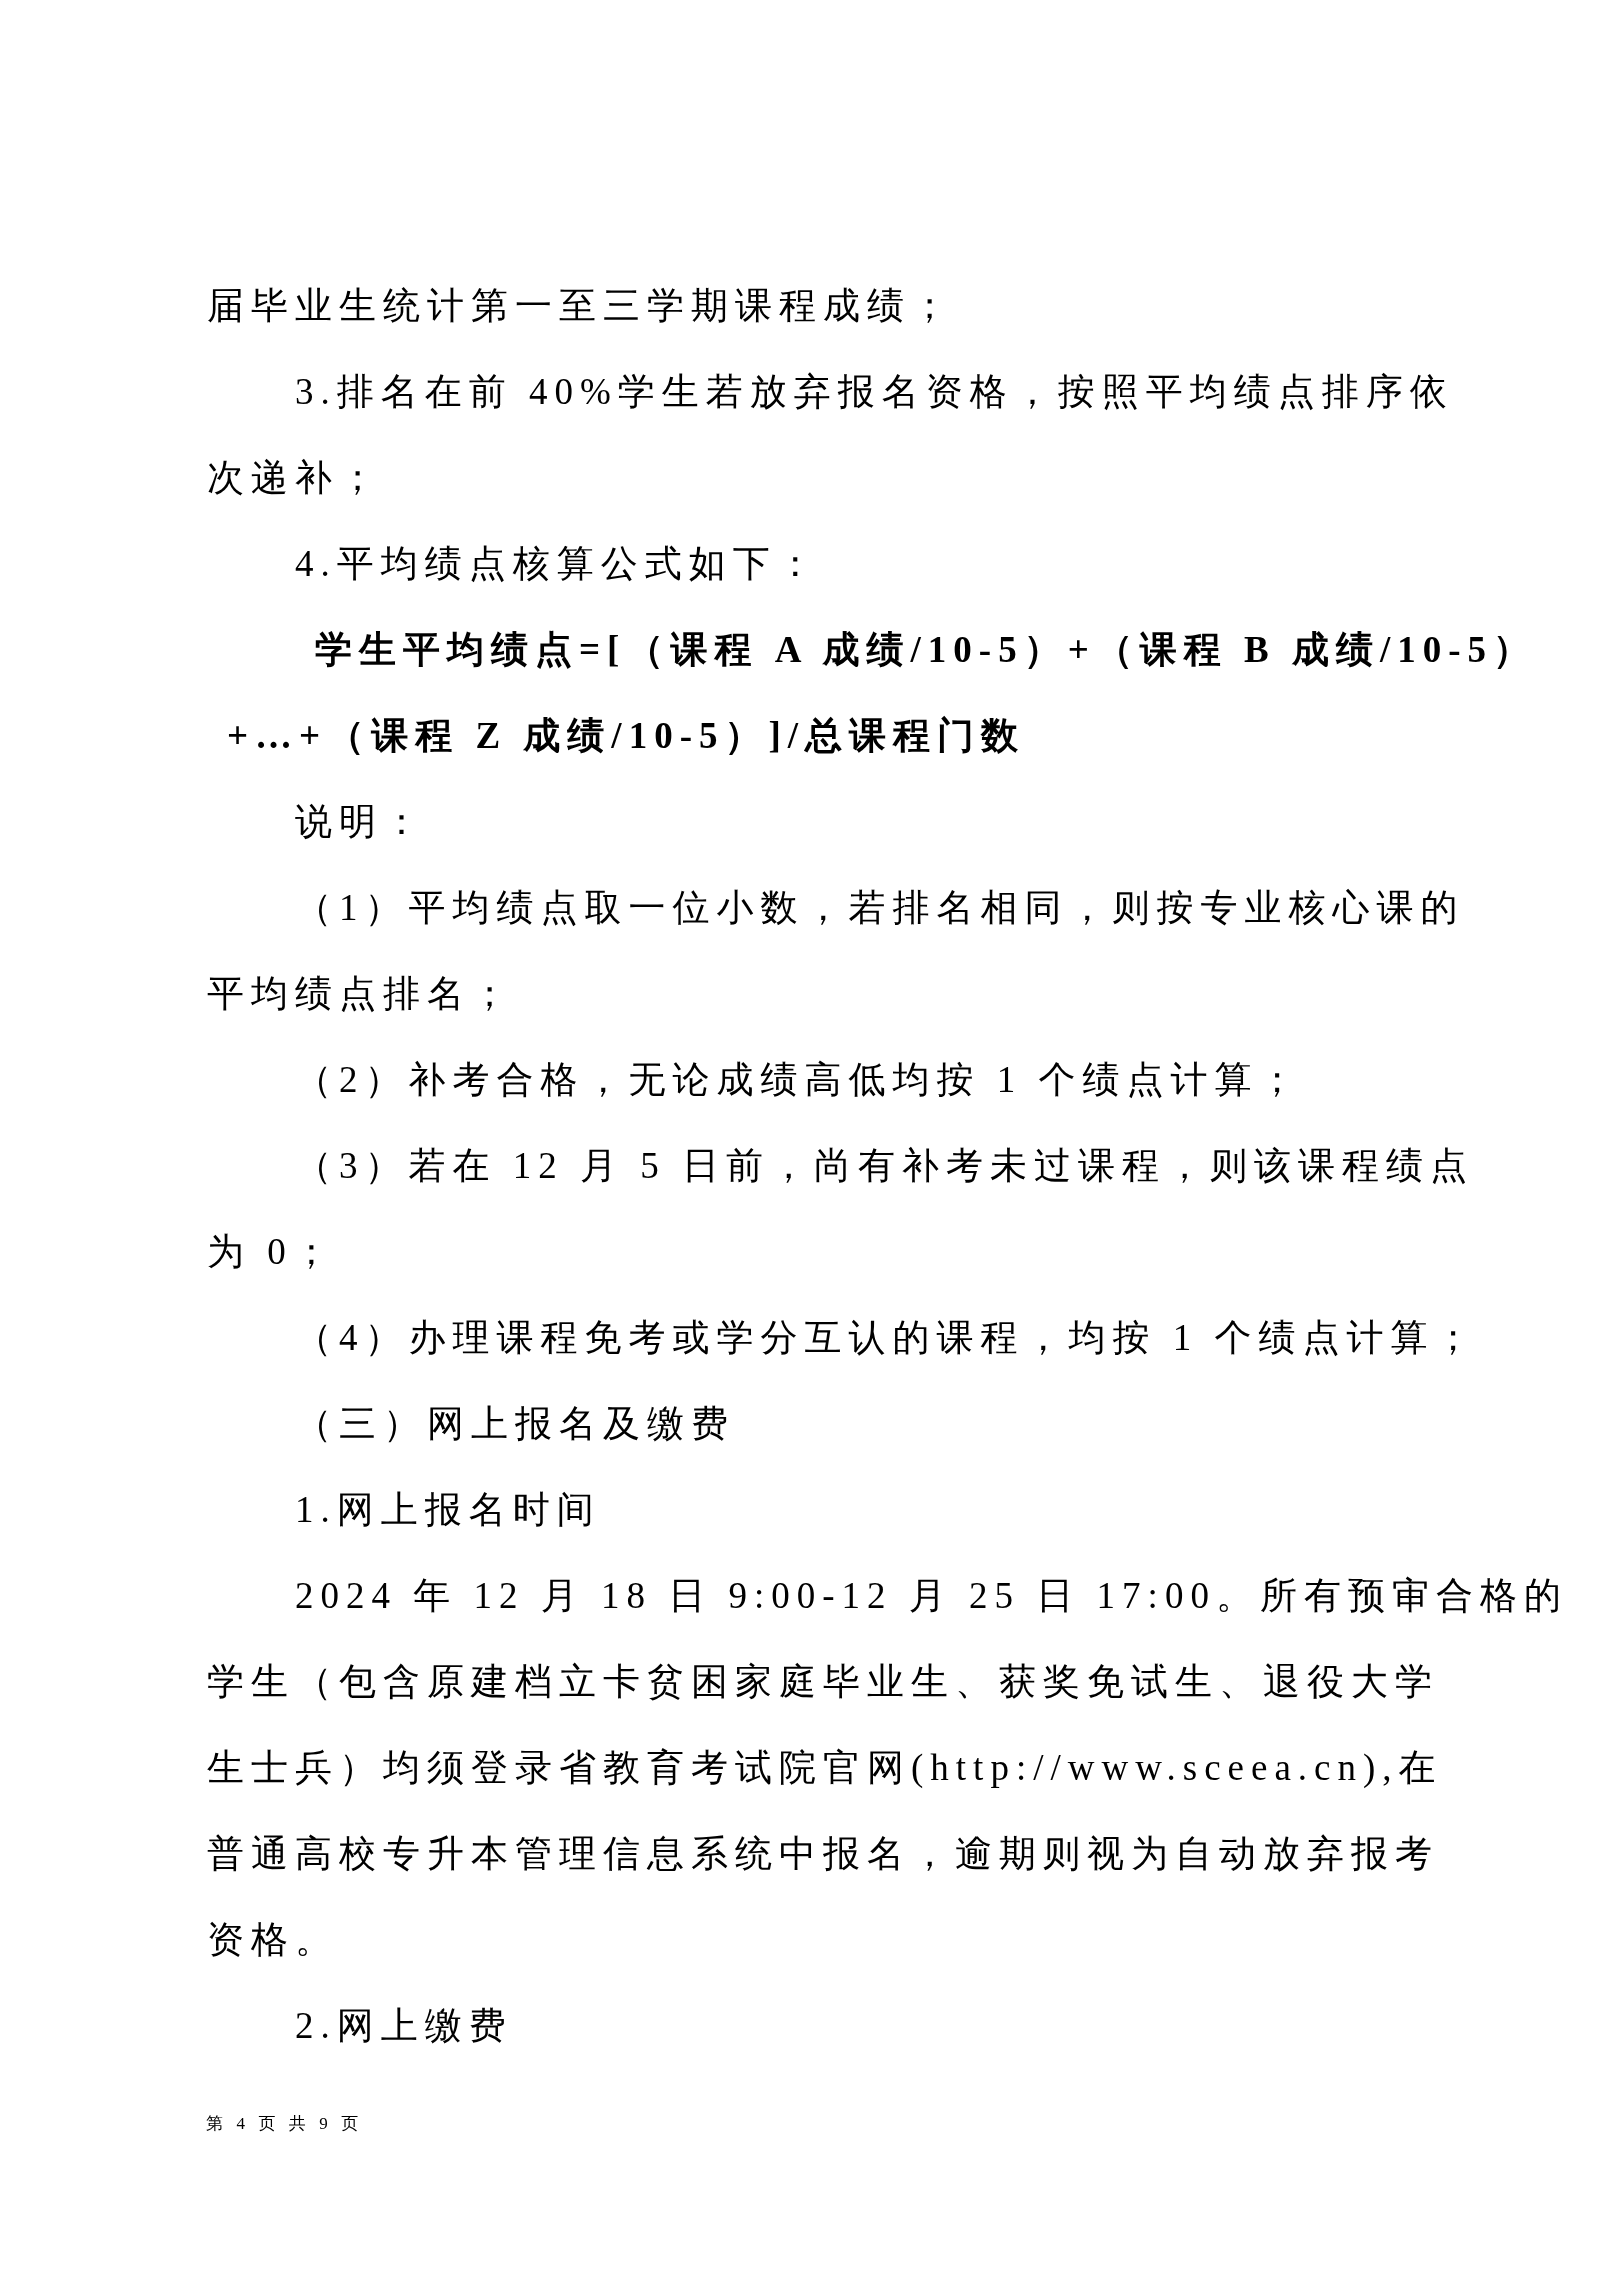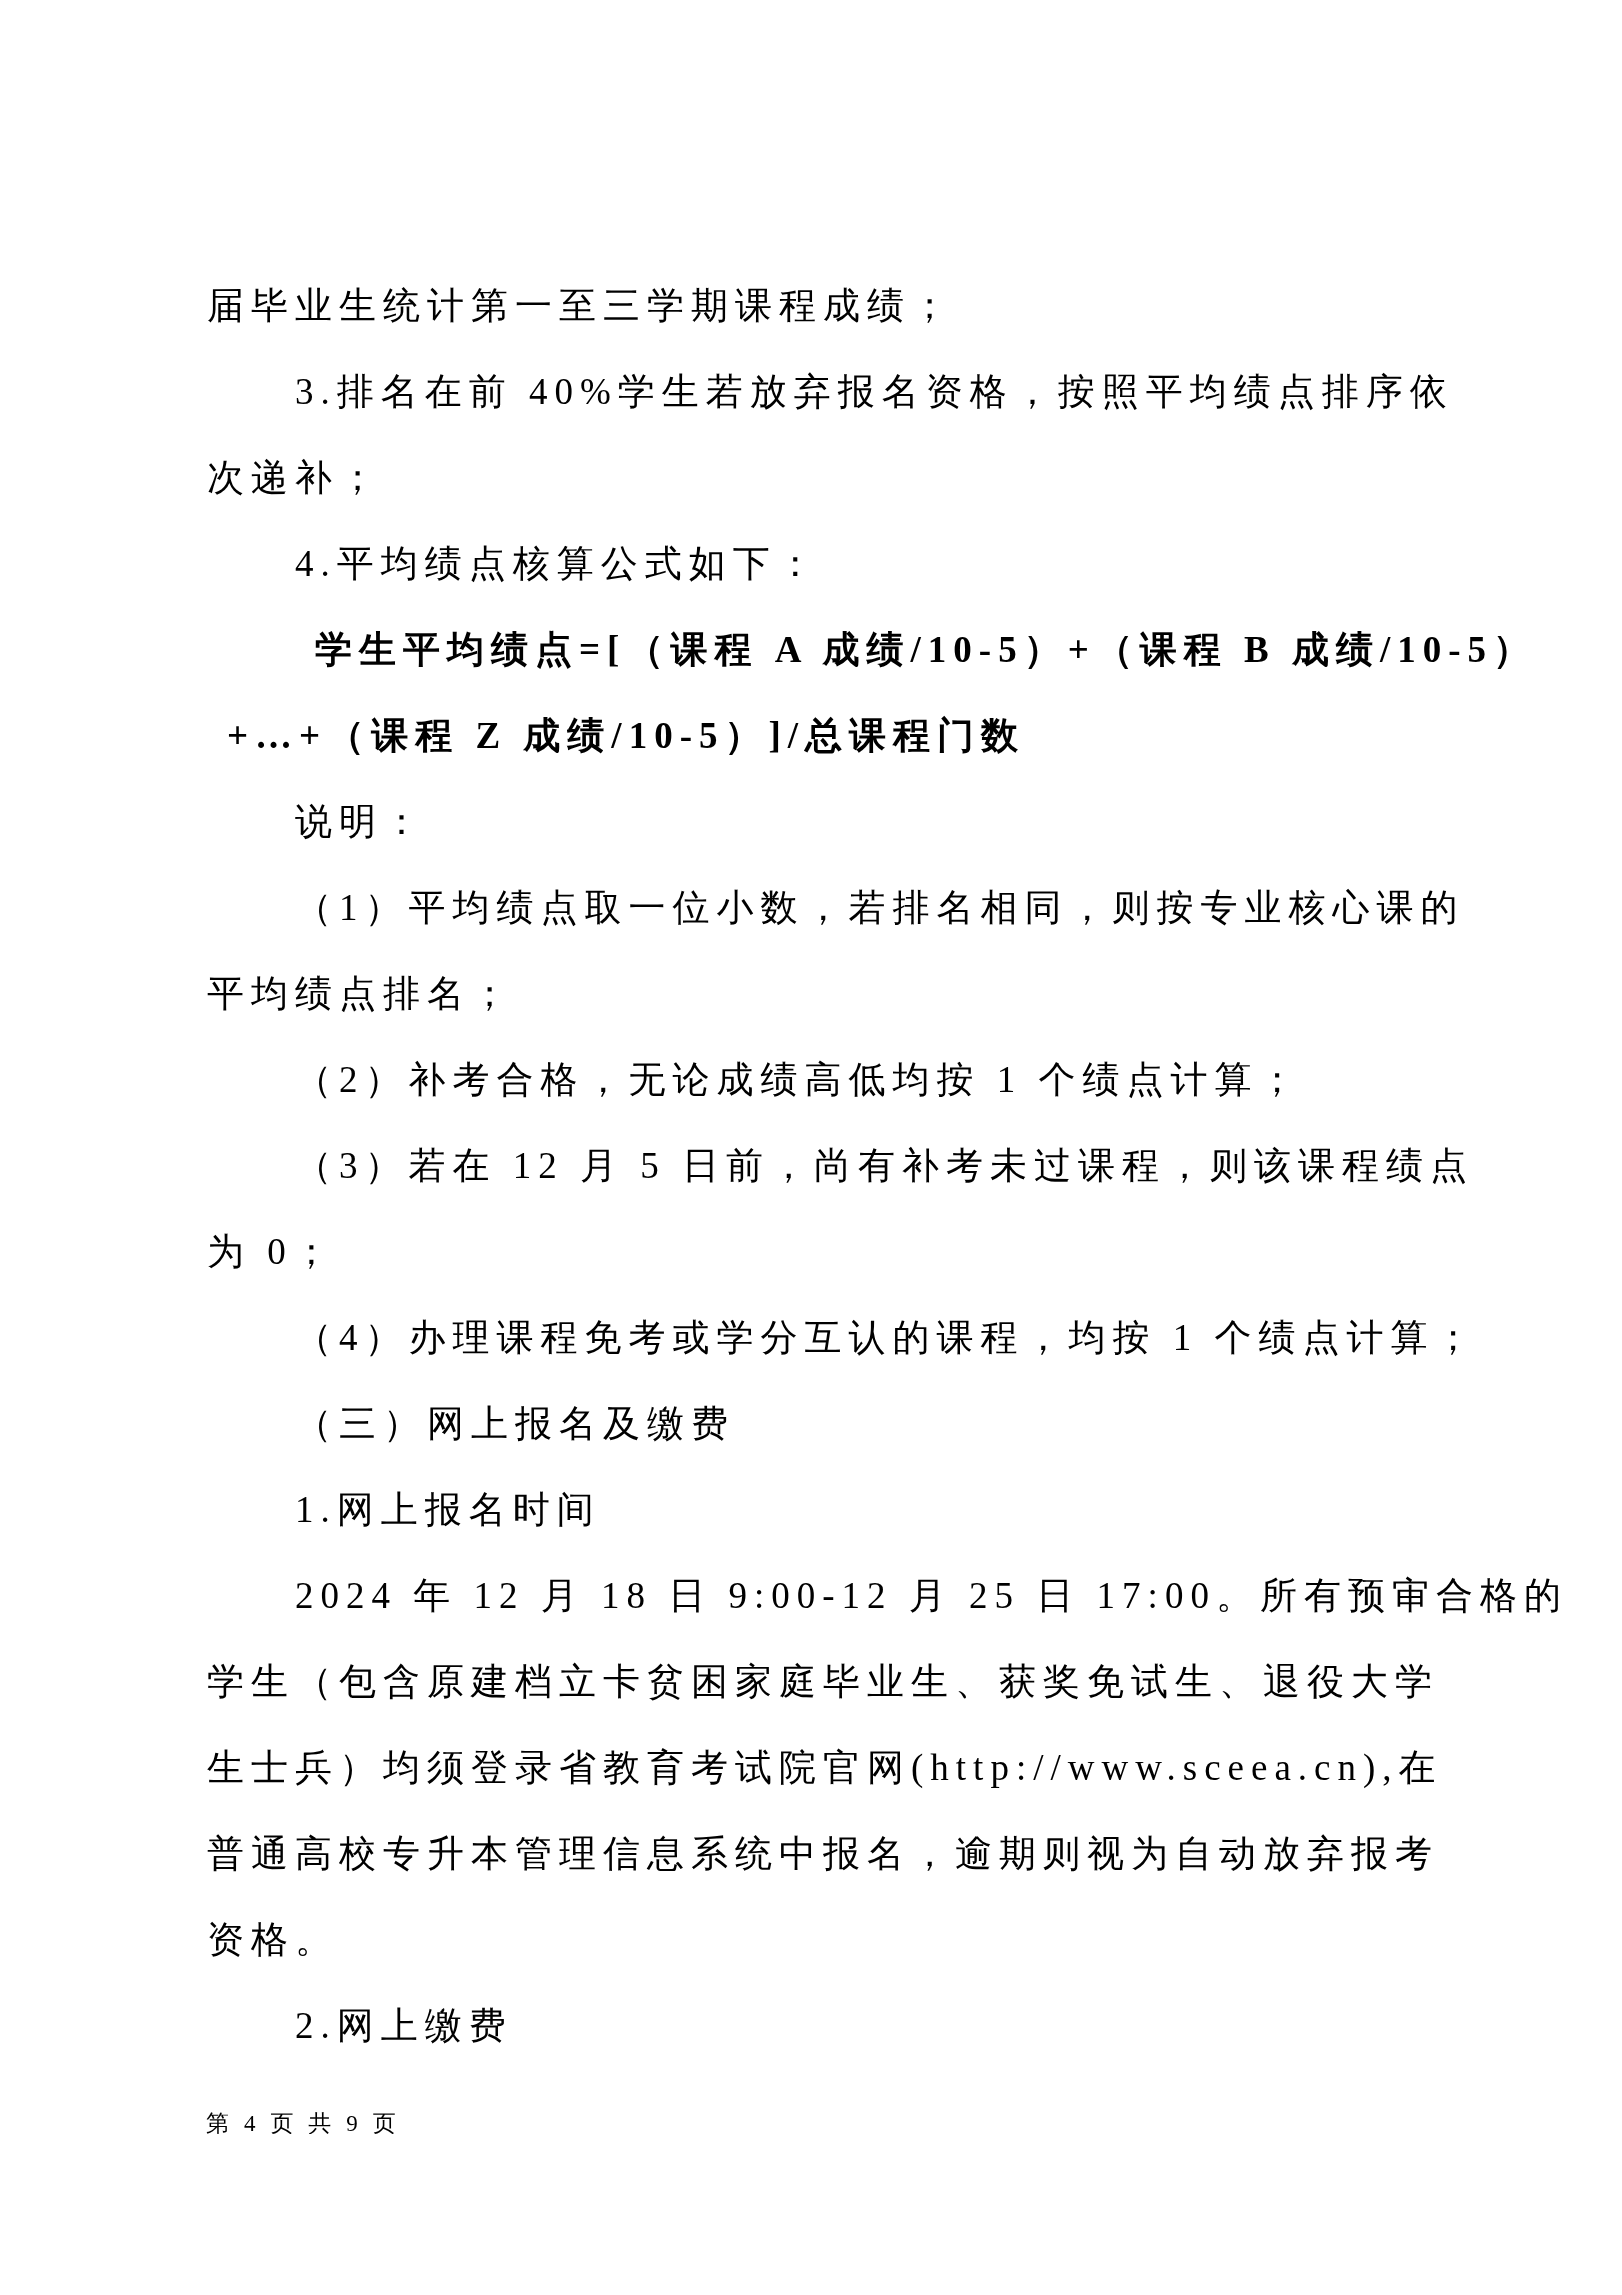--- a/index.html
+++ b/index.html
@@ -26,21 +26,21 @@
     letter-spacing: 7px;
     white-space: pre;
   }
   .line { height: 86px; }
   .line.indent { padding-left: 88px; }
   .line.bold { font-weight: 700; margin-left: 20px; }
   .footer {
     position: absolute;
     left: 206px;
     top: 2108px;
-    font-size: 23px;
+    font-size: 17px;
     line-height: 31px;
     letter-spacing: 4.6px;
     color: #000000;
     white-space: pre;
   }
 </style>
 </head>
 <body>
 
 <div class="page">

